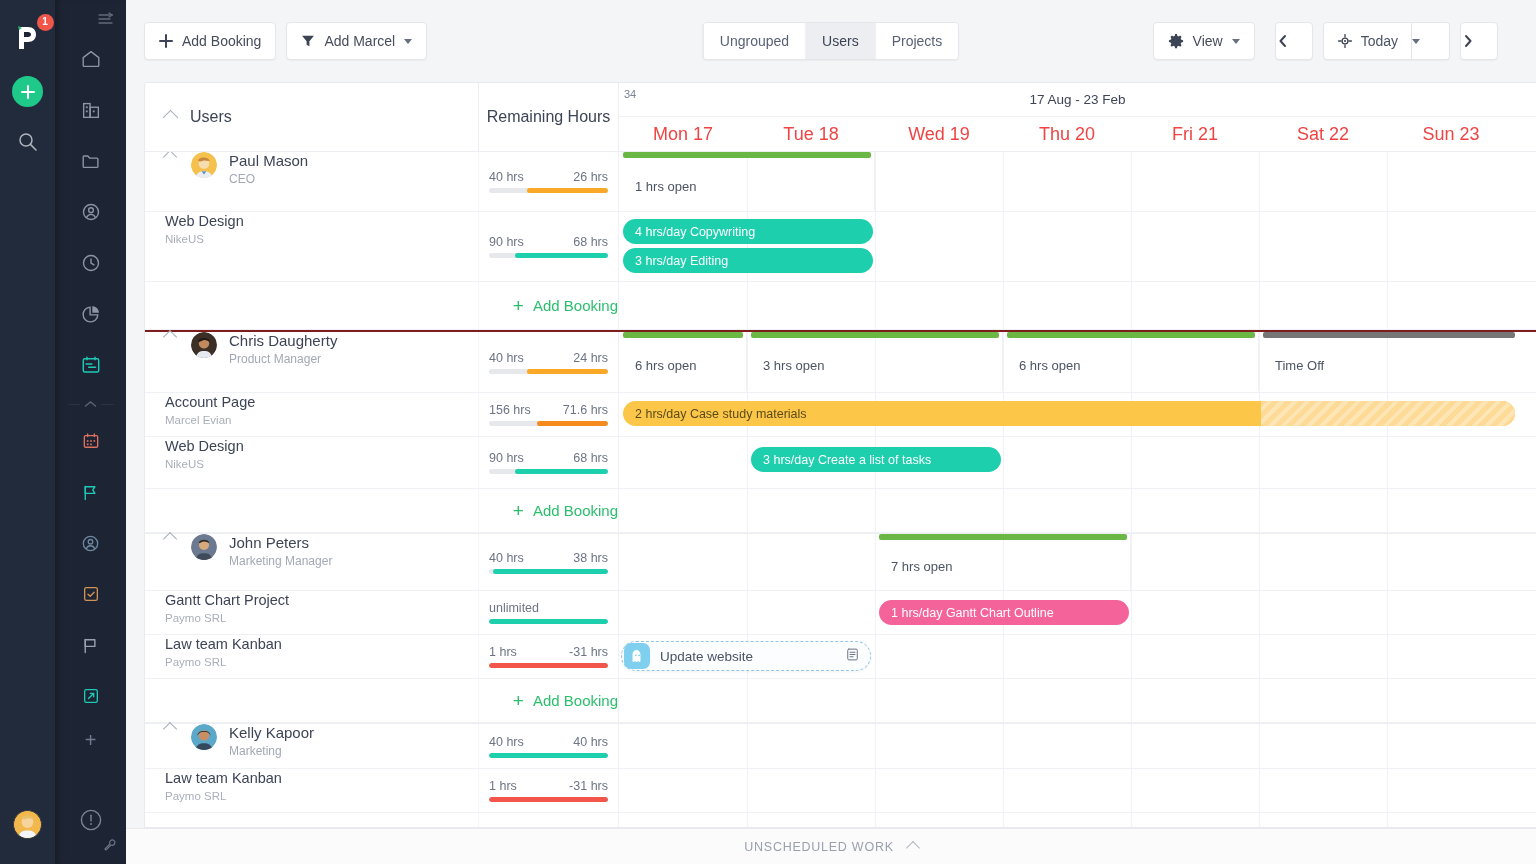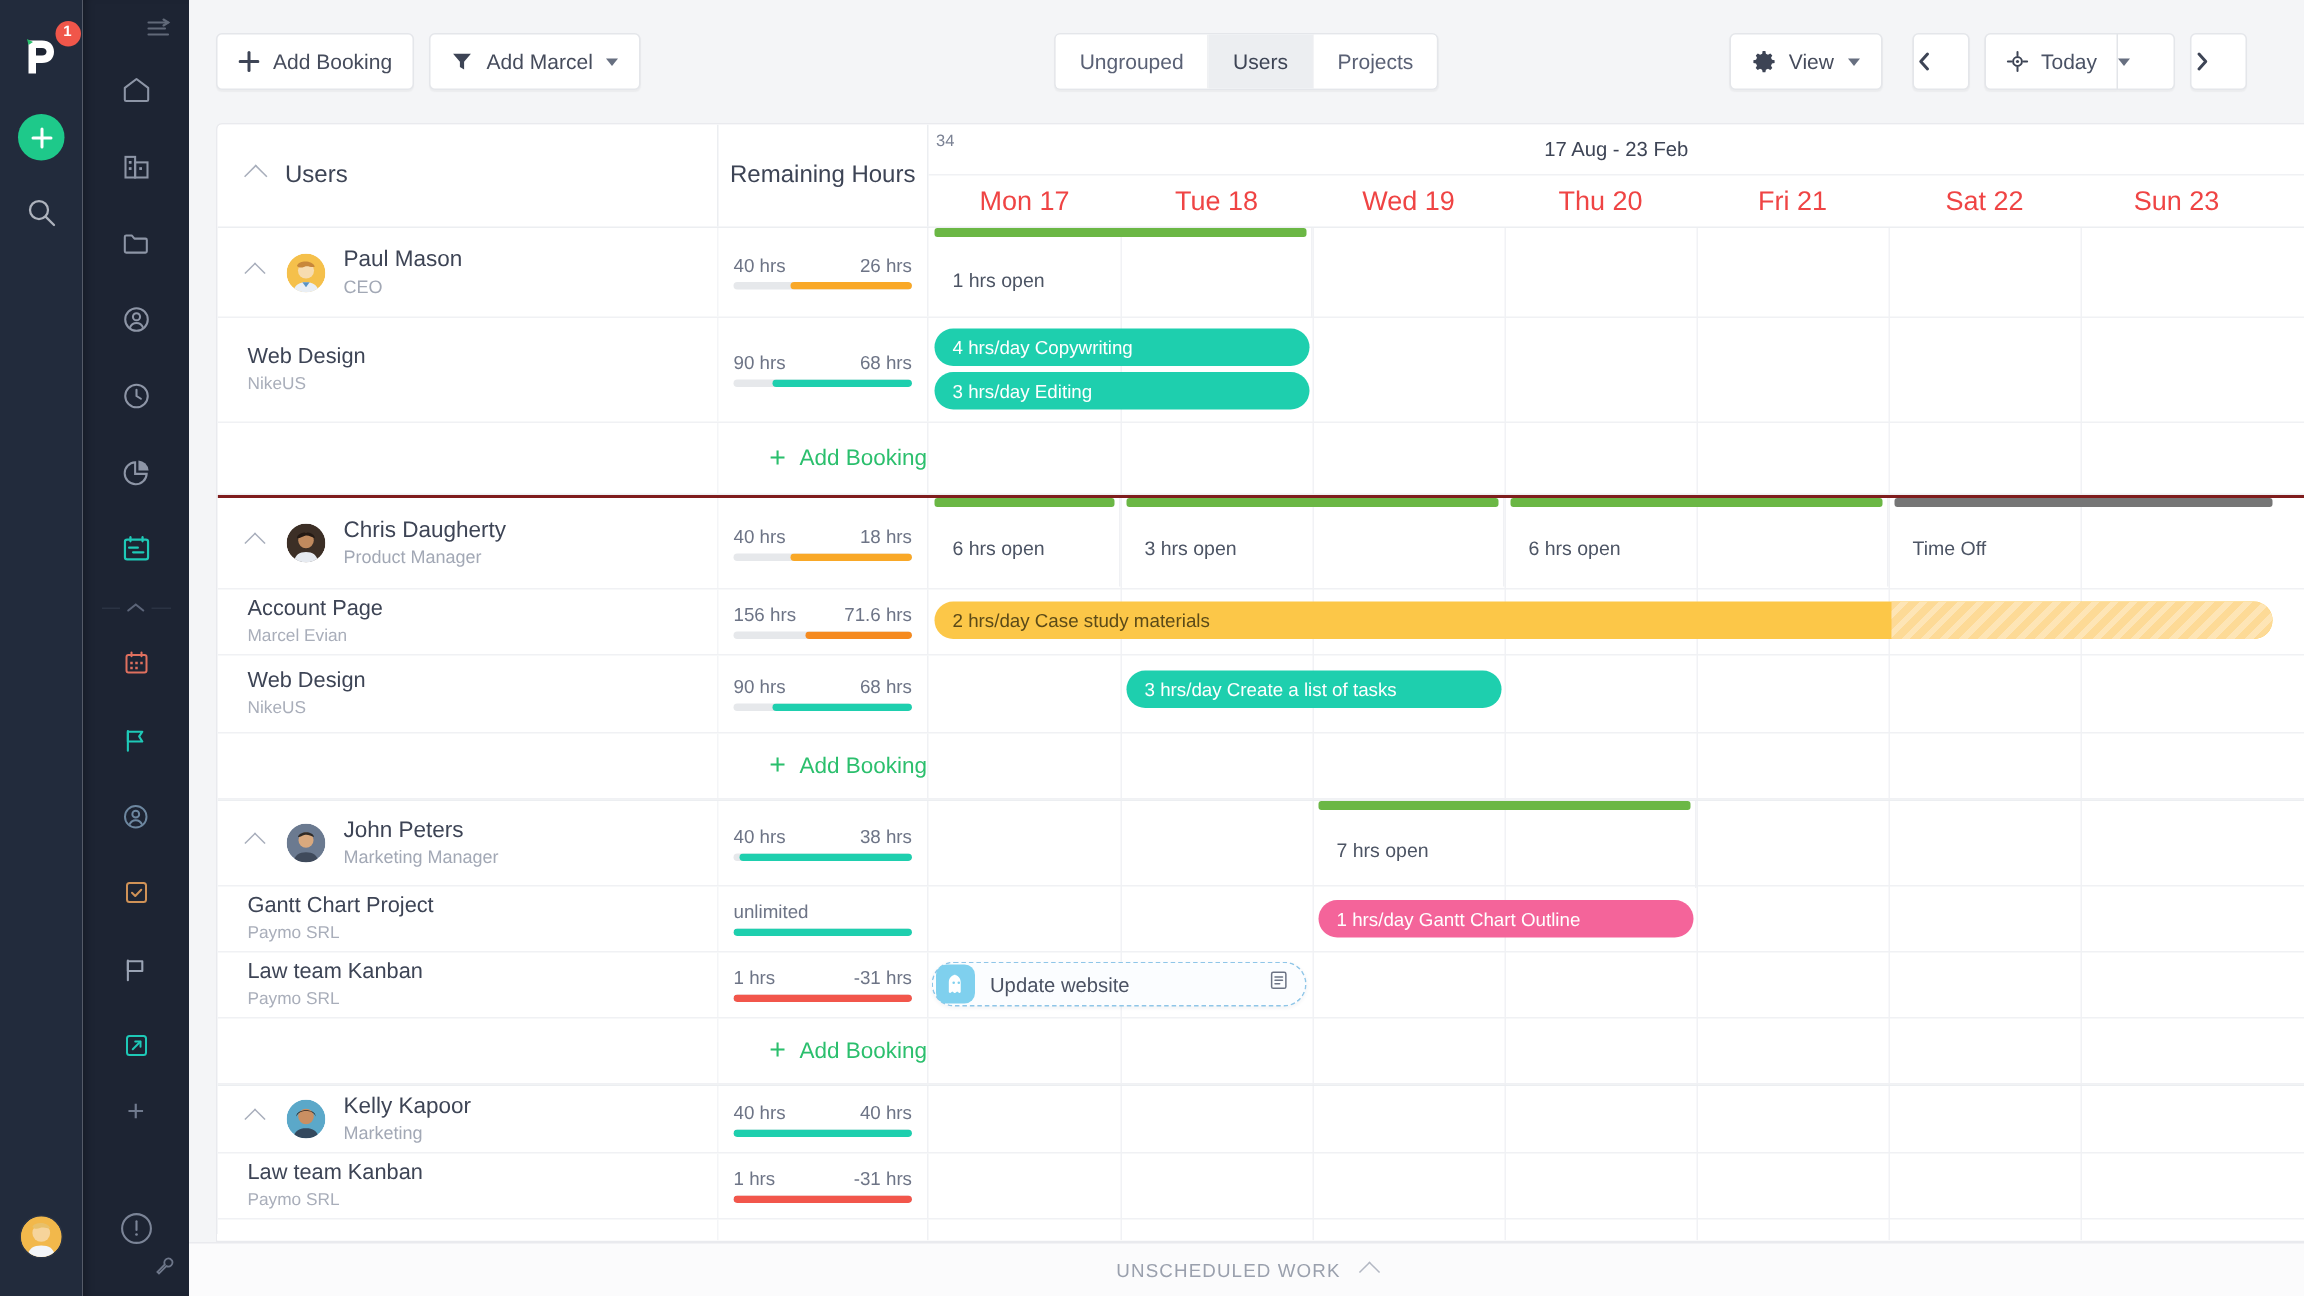--- a/index.html
+++ b/index.html
@@ -142,21 +142,21 @@
     font-size: 18px; color: #ef4444;
   }
 
   .board-body { position: relative; overflow: hidden; height: calc(100% - 69px); }
 
   
   .gridlines { position: absolute; left: 474px; top: 0; bottom: 0; right: 0; pointer-events:none; }
   .gridlines .gl { position: absolute; top: 0; bottom: 0; width: 1px; background: #f1f2f5; }
 
   .row { display: flex; position: relative; border-bottom: 1px solid #f0f1f4; }
-  .row .left { width: 333px; flex: 0 0 333px; padding-left: 20px; display: flex; align-items: center; }
+  .row .left { width: 333px; flex: 0 0 333px; padding-left: 20px; display: flex; align-items: flex-start; }
   .row .hours { width: 140px; flex: 0 0 140px; border-left: 1px solid #f4f5f7; display:flex; align-items:center; justify-content:center;}
   .row .track { flex: 1; position: relative; border-left: 1px solid #f0f1f4; }
 
   .row-user { height: 60px; }
   .row-proj { height: 58px; }
   .row-add  { height: 48px; }
 
   .grp-chev { width:10px; height:10px; border-left:1.6px solid #a8aebb; border-top:1.6px solid #a8aebb; transform: rotate(45deg); margin-right:16px; flex:0 0 auto; cursor:pointer;}
   .avatar { width: 26px; height: 26px; border-radius: 50%; overflow: hidden; margin-right: 12px; flex:0 0 auto; }
   .avatar svg { display:block; }
@@ -580,21 +580,21 @@
             </span>
             <span class="lblock">
               <span class="uname">Chris Daugherty</span>
               <span class="urole">Product Manager</span>
             </span>
           </div>
           <div class="hours">
             <div class="meter">
               <div class="nums">
                 <span>40 hrs</span>
-                <span>18 hrs</span>
+                <span>24 hrs</span>
               </div>
               <div class="bar">
                 <span class="fill stripe" style="width:68%; margin-left:32%; background:#f9a827;"></span>
               </div>
             </div>
           </div>
           <div class="track">
             <div class="capbar" style="left:4px; width:120px; background:#6bb745;"></div>
             <div class="capbar" style="left:132px; width:248px; background:#6bb745;"></div>
             <div class="capbar" style="left:388px; width:248px; background:#6bb745;"></div>

